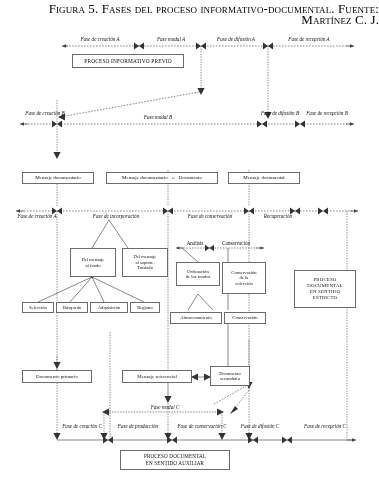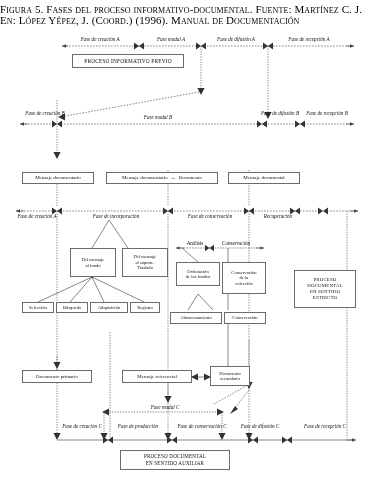--- a/index.html
+++ b/index.html
@@ -1,21 +1,21 @@
 <!DOCTYPE html>
 <html><head>
 <meta charset="utf-8">
 <style>
   html,body{margin:0;padding:0;background:#ffffff;}
   body{width:379px;height:480px;overflow:hidden;
        font-family:"Liberation Serif", serif;color:#000;}
   #page{position:relative;width:379px;height:480px;}
 
-  .title{position:absolute;left:0;top:4px;width:379px;text-align:left;
-         font-family:"Liberation Serif", serif;font-size:11px;line-height:10.5px;
+  .title{position:absolute;left:0;top:4px;width:379px;text-align:right;
+         font-family:"Liberation Serif", serif;font-size:13px;line-height:10.5px;
          font-variant:small-caps;letter-spacing:.1px;}
   .title .l2{display:block;}
 
   svg.canvas{position:absolute;left:0;top:0;width:379px;height:480px;}
 
   .lbl{position:absolute;font-family:"Liberation Serif", serif;
        font-size:5.1px;line-height:6.2px;text-align:center;
        font-style:italic;color:#111;white-space:nowrap;}
   .lbl.wrap{white-space:normal;}
   .lbl.up{font-style:normal;}
@@ -27,21 +27,20 @@
   .box.caps{font-variant:small-caps;font-size:5.4px;letter-spacing:.15px;}
   .box.tiny{font-size:4.6px;line-height:5.4px;}
 </style>
 </head>
 <body>
 
 <div id="page">
 
   <div class="title">
     <span>Figura 5. Fases del proceso informativo-documental. Fuente: Martínez C. J.</span>
-    <span class="l2">En: López Yépez, J. (Coord.) (1996). Manual de Documentación</span>
   </div>
 
   <svg class="canvas" viewBox="0 0 379 480">
     <defs>
       <marker id="arr" markerWidth="7" markerHeight="7" refX="6.2" refY="2.6" orient="auto">
         <path d="M0,0 L6.4,2.6 L0,5.2 z" fill="#444"></path>
       </marker>
       <marker id="arrS" markerWidth="6" markerHeight="6" refX="5.2" refY="2.2" orient="auto">
         <path d="M0,0 L5.4,2.2 L0,4.4 z" fill="#444"></path>
       </marker>

